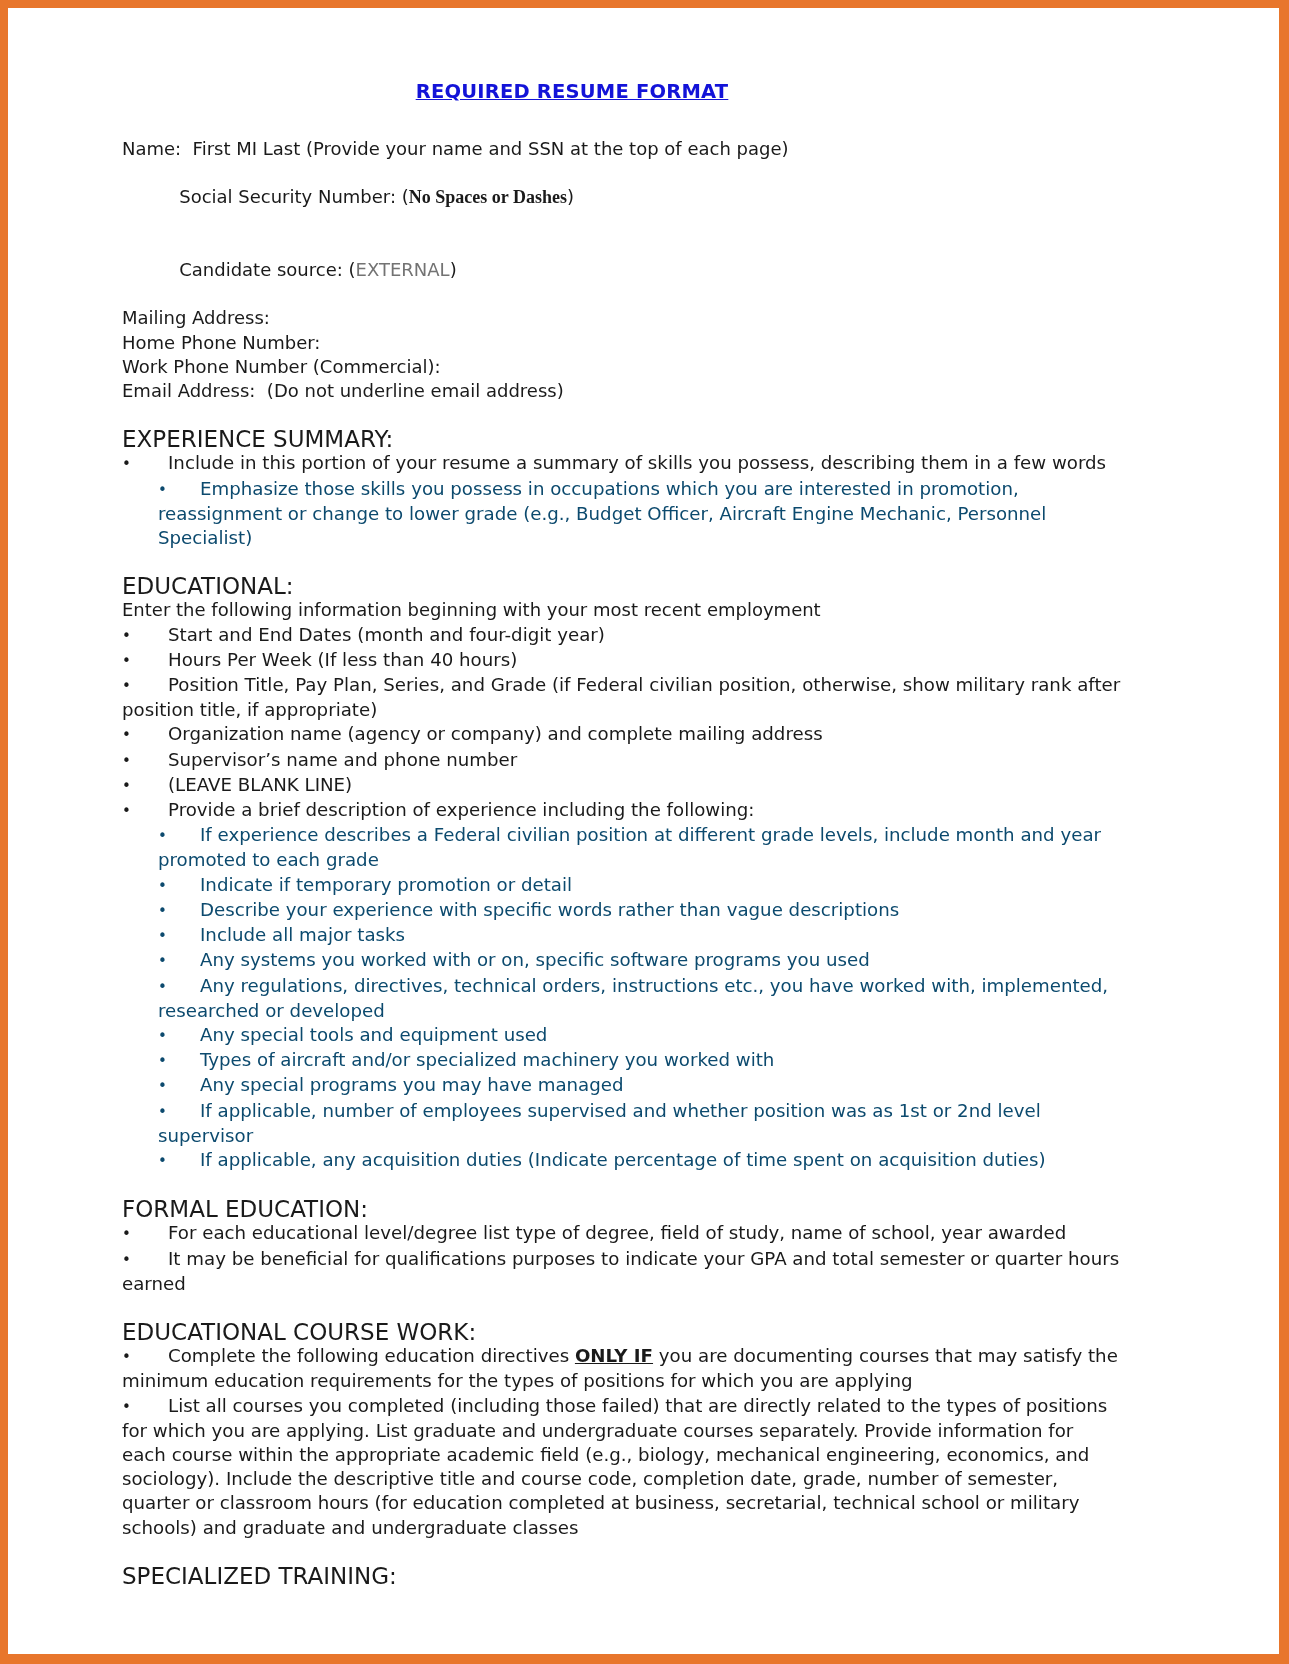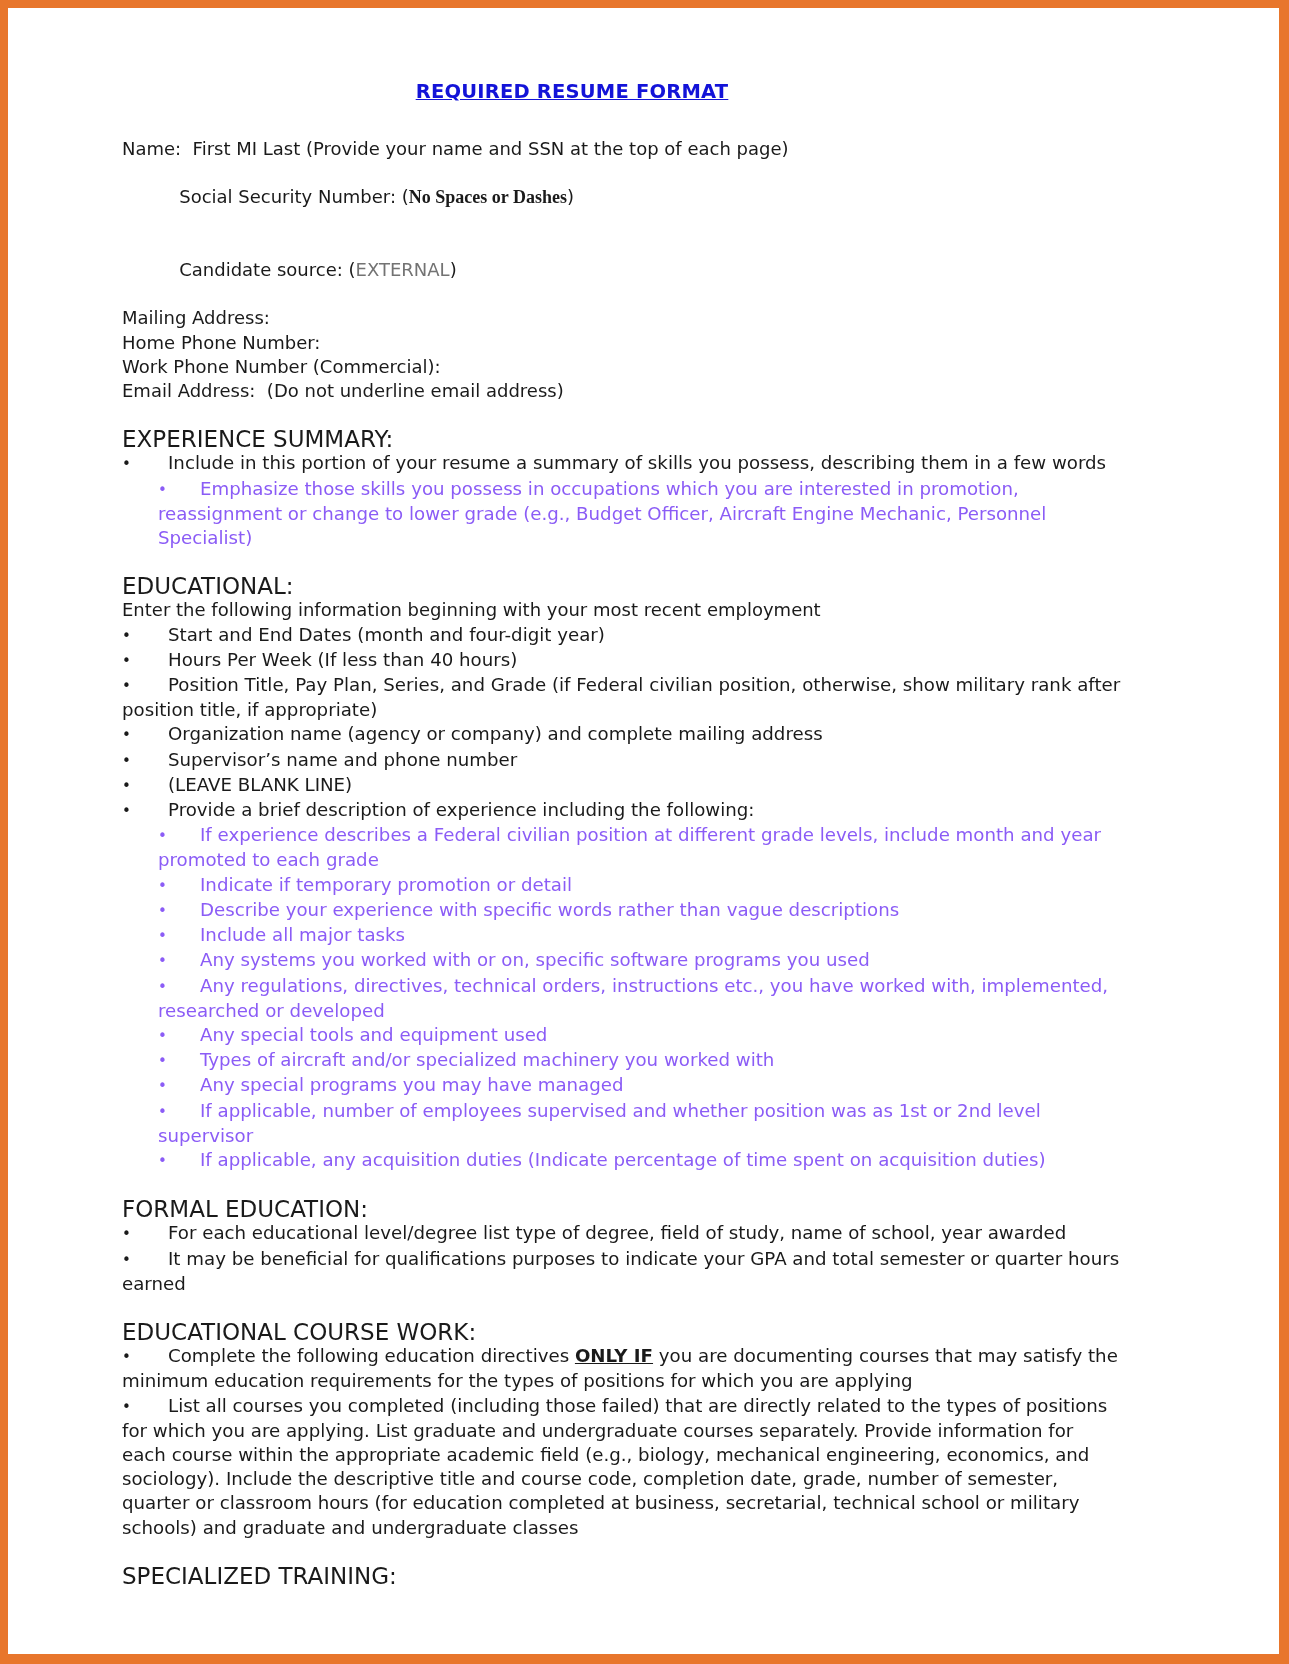--- a/index.html
+++ b/index.html
@@ -90,21 +90,21 @@
     text-indent: 0;
   }
   .bul.hang > .dot {
     width: 46px;
   }
 
   .bul2 {
     position: relative;
     font-size: 18.2px;
     line-height: 24.2px;
-    color: #8b5cf6;
+    color: #0c4a6e;
     padding-left: 0;
     margin-left: 36px;
   }
   .bul2 > .dot {
     display: inline-block;
     width: 42px;
     font-size: 15px;
   }
 
   .red { color: #737373; }

